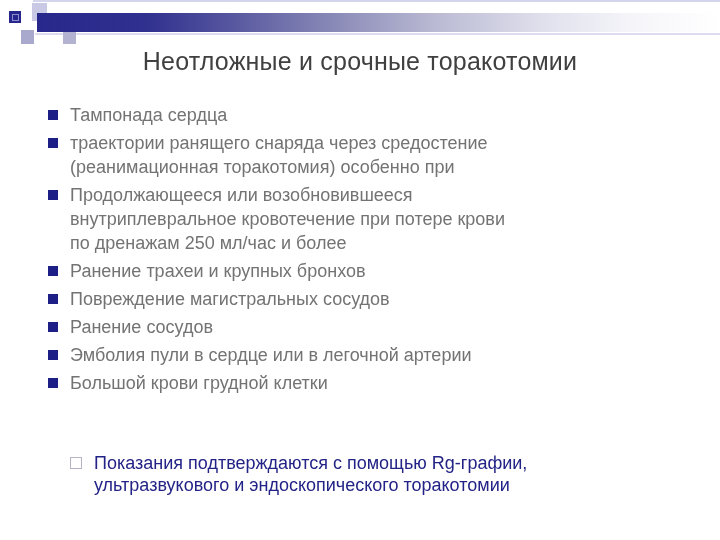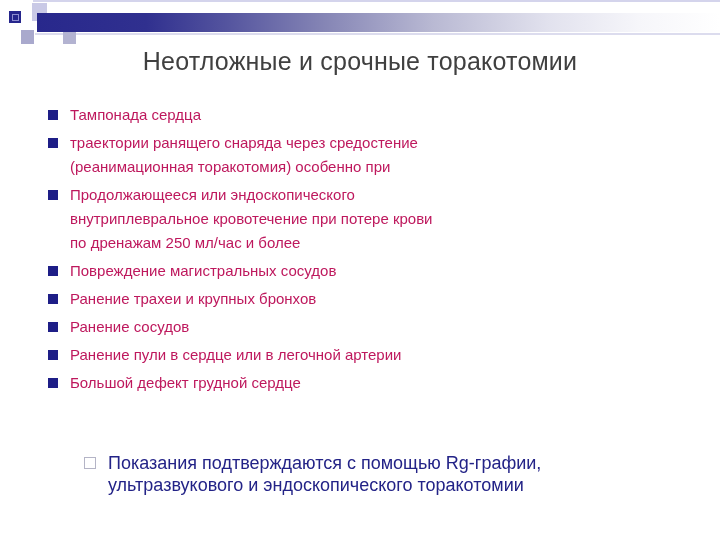--- a/index.html
+++ b/index.html
@@ -70,27 +70,27 @@
     padding-left: 48px;
     margin-bottom: 4px;
   }
   .bullet-marker {
     flex: 0 0 10px;
     width: 10px; height: 10px;
     margin-top: 7px; margin-right: 12px;
     background: #1e1e87;
   }
   .bullet-text {
-    font-size: 15px; line-height: 24px;
-    color: #be185d;
+    font-size: 18px; line-height: 24px;
+    color: #737373;
   }
 
   
   .note {
-    position: absolute; left: 84px; top: 452px;
+    position: absolute; left: 70px; top: 452px;
     display: flex; align-items: flex-start;
   }
   .note-marker {
     flex: 0 0 10px;
     width: 10px; height: 10px;
     margin-top: 5px; margin-right: 12px;
     background: #ffffff;
     border: 1px solid #b4b4c6;
   }
   .note-text {
@@ -125,53 +125,53 @@
     <li class="bullet-item">
       <span class="bullet-marker"></span>
       <div class="bullet-text">
         <div>траектории ранящего снаряда через средостение</div>
         <div>(реанимационная торакотомия) особенно при</div>
       </div>
     </li>
     <li class="bullet-item">
       <span class="bullet-marker"></span>
       <div class="bullet-text">
-        <div>Продолжающееся или эндоскопического</div>
+        <div>Продолжающееся или возобновившееся</div>
         <div>внутриплевральное кровотечение при потере крови</div>
         <div>по дренажам 250 мл/час и более</div>
+      </div>
+    </li>
+    <li class="bullet-item">
+      <span class="bullet-marker"></span>
+      <div class="bullet-text">
+        <div>Ранение трахеи и крупных бронхов</div>
       </div>
     </li>
     <li class="bullet-item">
       <span class="bullet-marker"></span>
       <div class="bullet-text">
         <div>Повреждение магистральных сосудов</div>
       </div>
     </li>
     <li class="bullet-item">
       <span class="bullet-marker"></span>
       <div class="bullet-text">
-        <div>Ранение трахеи и крупных бронхов</div>
-      </div>
-    </li>
-    <li class="bullet-item">
-      <span class="bullet-marker"></span>
-      <div class="bullet-text">
         <div>Ранение сосудов</div>
       </div>
     </li>
     <li class="bullet-item">
       <span class="bullet-marker"></span>
       <div class="bullet-text">
-        <div>Ранение пули в сердце или в легочной артерии</div>
+        <div>Эмболия пули в сердце или в легочной артерии</div>
       </div>
     </li>
     <li class="bullet-item">
       <span class="bullet-marker"></span>
       <div class="bullet-text">
-        <div>Большой дефект грудной сердце</div>
+        <div>Большой крови грудной клетки</div>
       </div>
     </li>
   </ul>
 
   <div class="note">
     <span class="note-marker"></span>
     <div class="note-text">
       <div>Показания подтверждаются с помощью Rg-графии,</div>
       <div>ультразвукового и эндоскопического торакотомии</div>
     </div>

